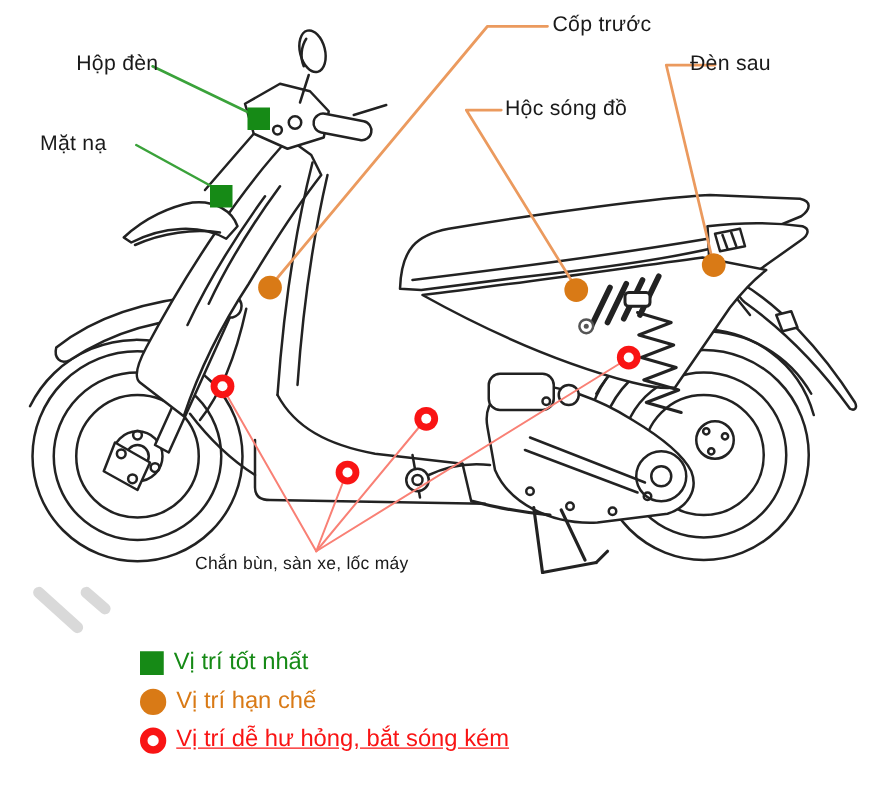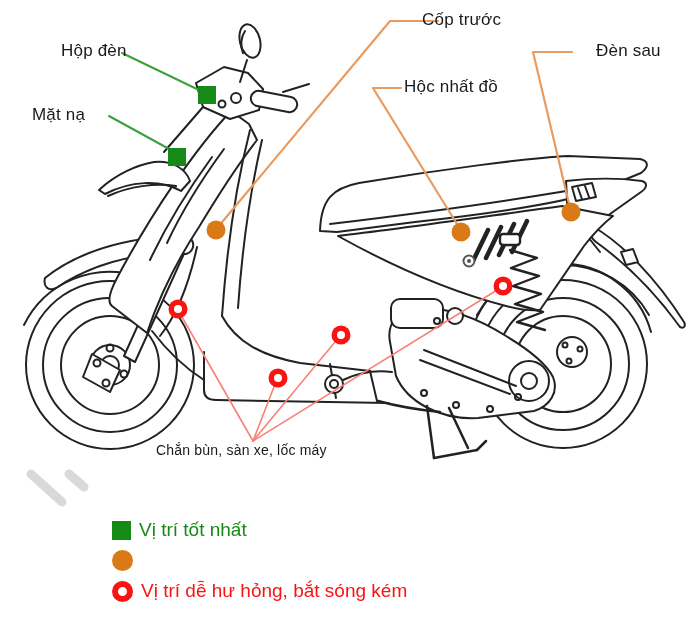--- a/index.html
+++ b/index.html
@@ -203,32 +203,33 @@
       </g>
       <g>
         <circle cx="503" cy="286" r="9.5" fill="#f91414" style="fill: rgb(249, 20, 20);"></circle>
         <circle cx="503" cy="286" r="4" fill="#fff"></circle>
       </g>
     </g>
   </svg>
 
   <div class="callout" style="left:61px;top:42px">Hộp đèn</div>
   <div class="callout" style="left:32px;top:106px">Mặt nạ</div>
-  <div class="callout" style="left:422px;top:11px">Cốp trước</div>
-  <div class="callout" style="left:404px;top:78px">Hộc nhất đồ</div>
-  <div class="callout" style="left:596px;top:42px">Đèn sau</div>
+  <div class="callout" style="left:442px;top:11px">Cốp trước</div>
+  <div class="callout" style="left:404px;top:78px">Hộc sóng đồ</div>
+  <div class="callout" style="left:552px;top:42px">Đèn sau</div>
   <div class="callout small" style="left:156px;top:443px">Chắn bùn, sàn xe, lốc máy</div>
 
   <div class="legend">
     <div class="legend-row">
       <span class="lg-marker lg-square" style="background: rgb(22, 138, 22);"></span>
       <span style="color: rgb(22, 138, 22);">Vị trí tốt nhất</span>
     </div>
     <div class="legend-row">
       <span class="lg-marker lg-dot" style="background: rgb(217, 122, 22);"></span>
+      <span style="color: rgb(217, 122, 22);">Vị trí hạn chế</span>
     </div>
     <div class="legend-row">
       <span class="lg-marker lg-ring" style="border-color: rgb(249, 20, 20);"></span>
-      <span style="color: rgb(249, 20, 20);">Vị trí dễ hư hỏng, bắt sóng kém</span>
+      <span style="color: rgb(249, 20, 20); text-decoration: underline;">Vị trí dễ hư hỏng, bắt sóng kém</span>
     </div>
   </div>
 
 </div>
 
 </body></html>

